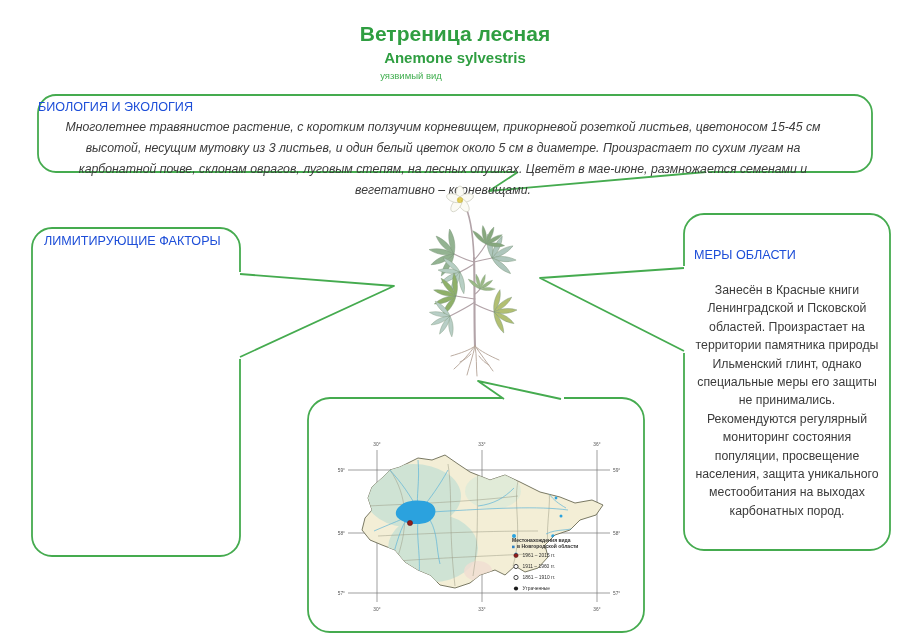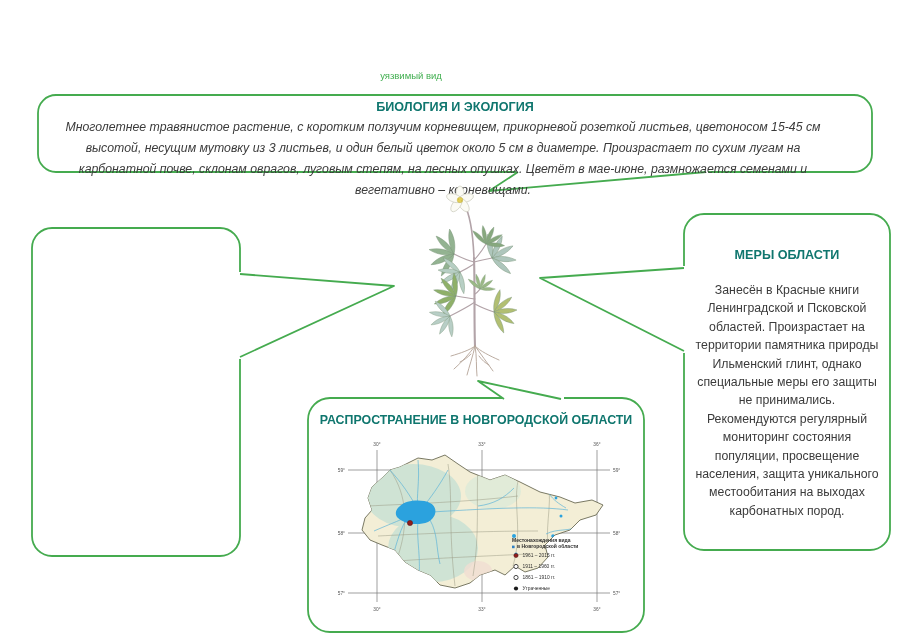--- a/index.html
+++ b/index.html
@@ -2,21 +2,21 @@
 <html><head>
 <meta charset="utf-8">
 <style>
   html,body{margin:0;padding:0;background:#fff;}
   .page{position:relative;width:910px;height:644px;background:#fff;overflow:hidden;
         font-family:"Liberation Sans", sans-serif;}
   .abs{position:absolute;}
   .page-title{left:0;top:22px;width:910px;font-size:21px;font-weight:bold;color:#2f9e41;text-align:center;}
   .latin-name{left:0;top:49px;width:910px;font-size:15px;font-weight:bold;color:#2f9e41;text-align:center;}
   .status-label{left:0;top:70px;width:822px;font-size:9.5px;color:#3fae4e;text-align:center;}
-  .box-heading{font-weight:bold;color:#0f766e;font-size:12.6px;text-align:center;}
+  .box-heading{font-weight:normal;color:#1d4ed8;font-size:12.6px;}
   .body-text{color:#3b3b3b;font-size:12.3px;line-height:17px;text-align:center;}
   .bio-heading{left:38px;top:100px;width:834px;}
   .bio-text{left:60px;top:117px;width:766px;line-height:21px;font-style:italic;}
   .pop-content{left:44px;top:234px;width:184px;}
   .pop-content .body-text{line-height:16.8px;font-size:12.2px;}
   .prot-content{left:694px;top:248px;width:186px;}
   .prot-content .body-text{line-height:18.4px;}
   .dist-heading{left:308px;top:413px;width:336px;font-size:12.4px;}
   svg text{font-family:"Liberation Sans", sans-serif;}
   .map-grid-label{font-size:4.8px;fill:#555;}
@@ -48,34 +48,36 @@
     </g>
 
     <g fill="none" stroke="#45ab4f" stroke-width="1.8" stroke-linejoin="round">
       <polyline points="518,172 489,191 706,172"></polyline>
       <polyline points="240,274 394,286 240,357"></polyline>
       <polyline points="684,268 540,278 684,351"></polyline>
       <polyline points="504,399 478,381 561,399"></polyline>
     </g>
   </svg>
 
+  <div class="abs page-title">Ветреница лесная</div>
+  <div class="abs latin-name">Anemone sylvestris</div>
   <div class="abs status-label">уязвимый вид</div>
 
   <div class="abs box-heading bio-heading">БИОЛОГИЯ И ЭКОЛОГИЯ</div>
   <div class="abs body-text bio-text">Многолетнее травянистое растение, с коротким ползучим корневищем, прикорневой розеткой листьев, цветоносом 15-45 см высотой, несущим мутовку из 3 листьев, и один белый цветок около 5 см в диаметре. Произрастает по сухим лугам на карбонатной почве, склонам оврагов, луговым степям, на лесных опушках. Цветёт в мае-июне, размножается семенами и вегетативно – корневищами.</div>
 
   <div class="abs pop-content">
+    <div class="box-heading">ЛИМИТИРУЮЩИЕ ФАКТОРЫ</div>
   </div>
 
   <div class="abs prot-content">
     <div class="box-heading">МЕРЫ ОБЛАСТИ</div>
     <div class="body-text" style="margin-top:19px">Занесён в Красные книги Ленинградской и Псковской областей. Произрастает на территории памятника природы Ильменский глинт, однако специальные меры его защиты не принимались. Рекомендуются регулярный мониторинг состояния популяции, просвещение населения, защита уникального местообитания на выходах карбонатных пород.</div>
   </div>
 
-  <div class="abs box-heading dist-heading">РАСПРОСТРАНЕНИЕ В НОВГОРОДСКОЙ ОБЛАСТИ</div>
 
   <svg class="abs" style="left:420px;top:184px" width="110" height="196" viewBox="0 0 110 196">
     <defs>
       <g id="lobe">
           <path d="M0,0 C-3,-7 -3,-15 0,-22 C3,-15 3,-7 0,0 Z"></path>
         </g>
       <g id="leaf">
         <use href="#lobe" transform="rotate(-70)"></use>
         <use href="#lobe" transform="rotate(-35)"></use>
         <use href="#lobe"></use>

